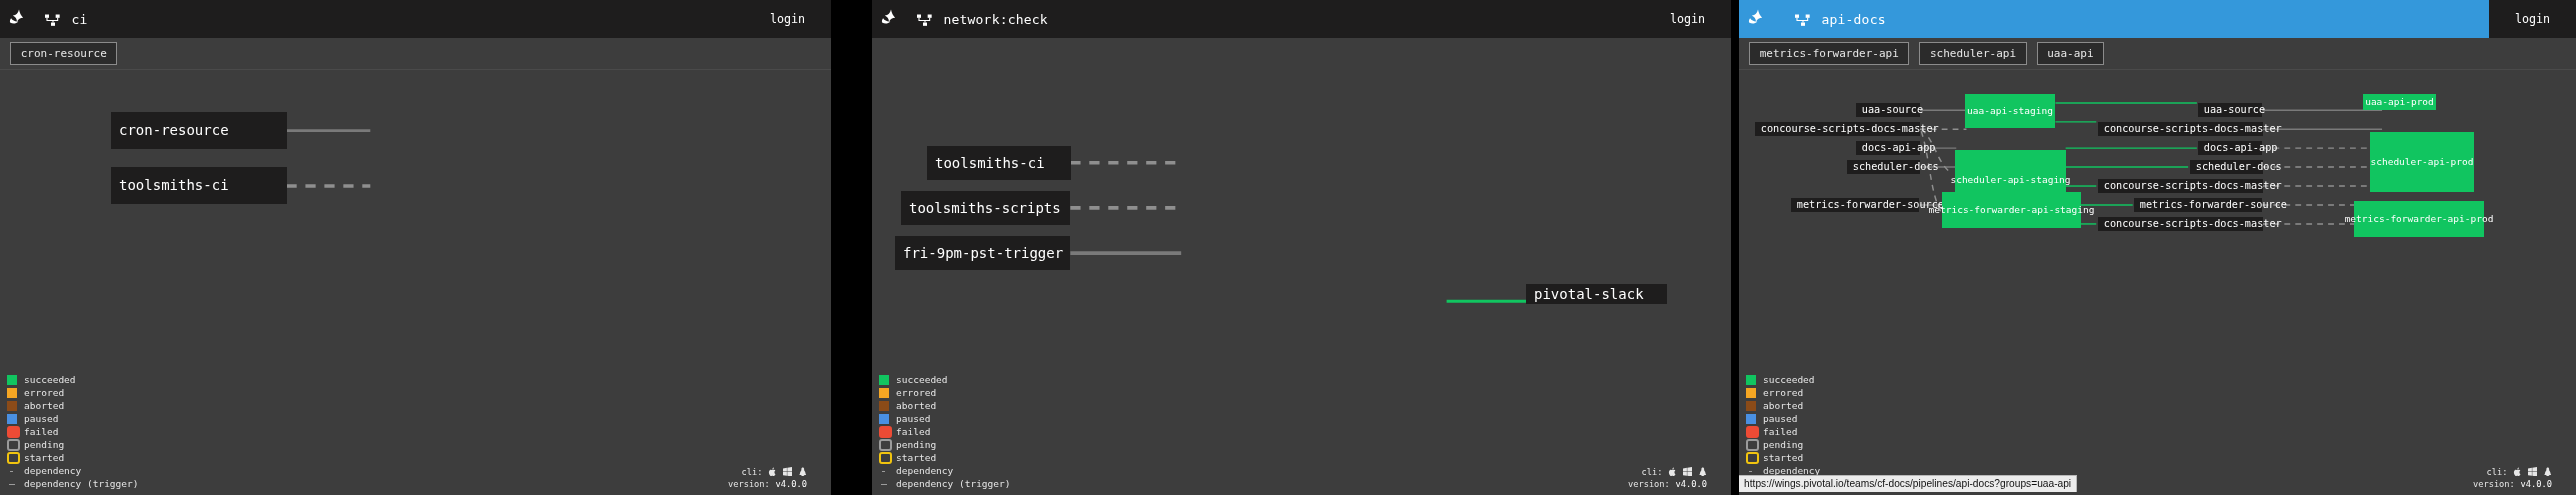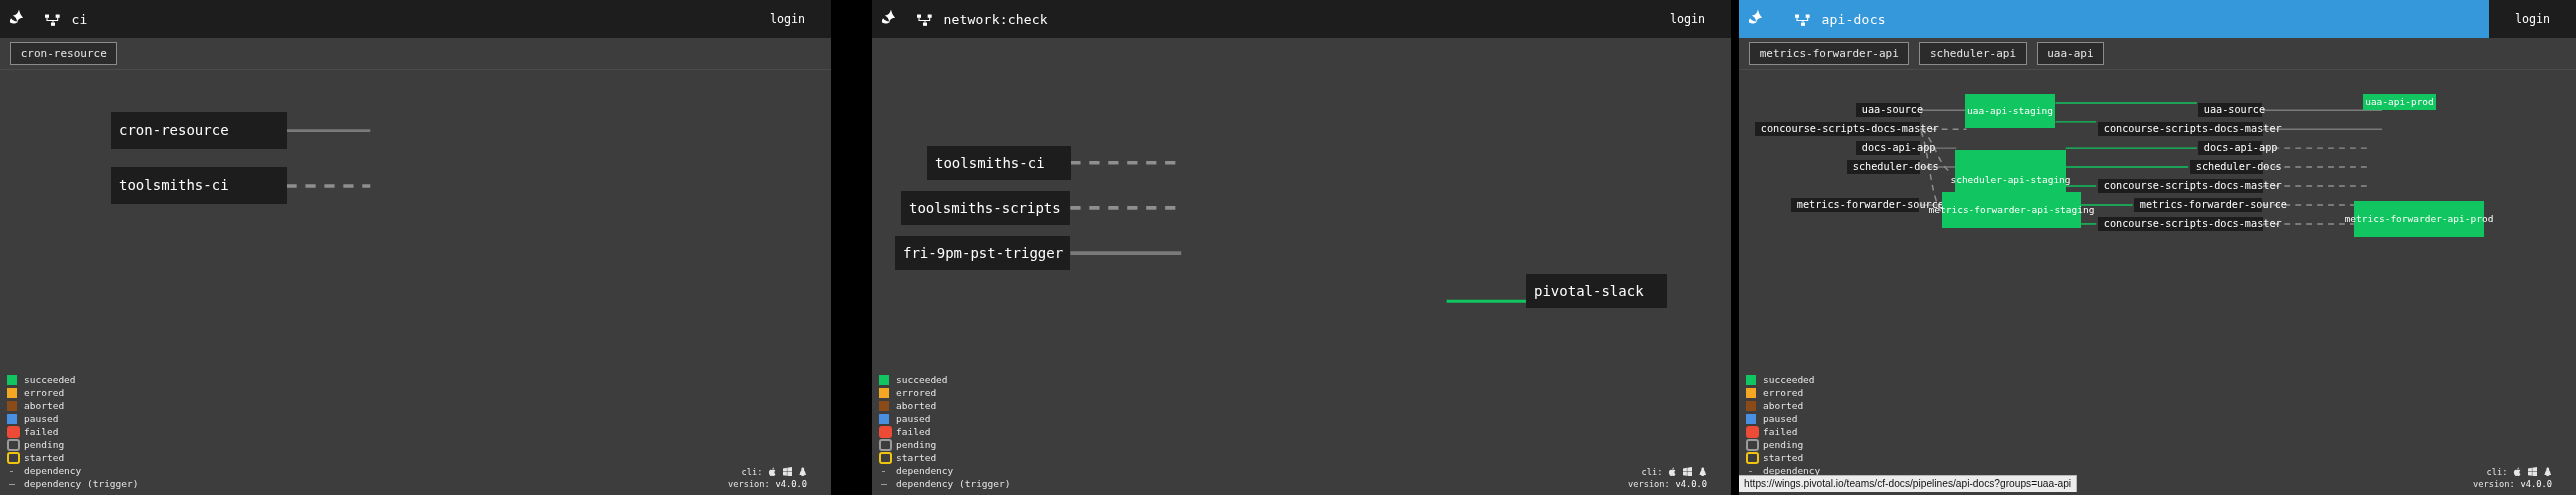--- a/index.html
+++ b/index.html
@@ -220,21 +220,21 @@
       </svg>
       <div class="node res" style="left:55px;top:108px;width:144px;height:34px;">
           <span>toolsmiths-ci</span>
         </div>
       <div class="node res" style="left:29px;top:153px;width:169px;height:34px;">
           <span>toolsmiths-scripts</span>
         </div>
       <div class="node res" style="left:23px;top:198px;width:175px;height:34px;">
           <span>fri-9pm-pst-trigger</span>
         </div>
-      <div class="node res" style="left:654px;top:236px;width:141px;height:34px;">
+      <div class="node res" style="left:654px;top:246px;width:141px;height:20px;">
           <span>pivotal-slack</span>
         </div>
     </div>
 
     <div class="legend">
       <div class="lrow">
           <span class="sw" style="background:#11c560"></span>
           <span class="lbl">succeeded</span>
         </div>
       <div class="lrow">
@@ -395,20 +395,23 @@
       <div class="node res sm" style="left:395px;top:128px;width:128px;height:14px;">
           <span>metrics-forwarder-source</span>
         </div>
       <div class="node res sm" style="left:359px;top:147px;width:165px;height:14px;">
           <span>concourse-scripts-docs-master</span>
         </div>
 
       <div class="node job sm" style="left:624px;top:24px;width:73px;height:16px;">
           <span>uaa-api-prod</span>
         </div>
+      <div class="node job sm" style="left:631px;top:62px;width:104px;height:60px;">
+          <span>scheduler-api-prod</span>
+        </div>
       <div class="node job sm" style="left:615px;top:131px;width:130px;height:36px;">
           <span>metrics-forwarder-api-prod</span>
         </div>
     </div>
 
     <div class="legend">
       <div class="lrow">
           <span class="sw" style="background:#11c560"></span>
           <span class="lbl">succeeded</span>
         </div>

